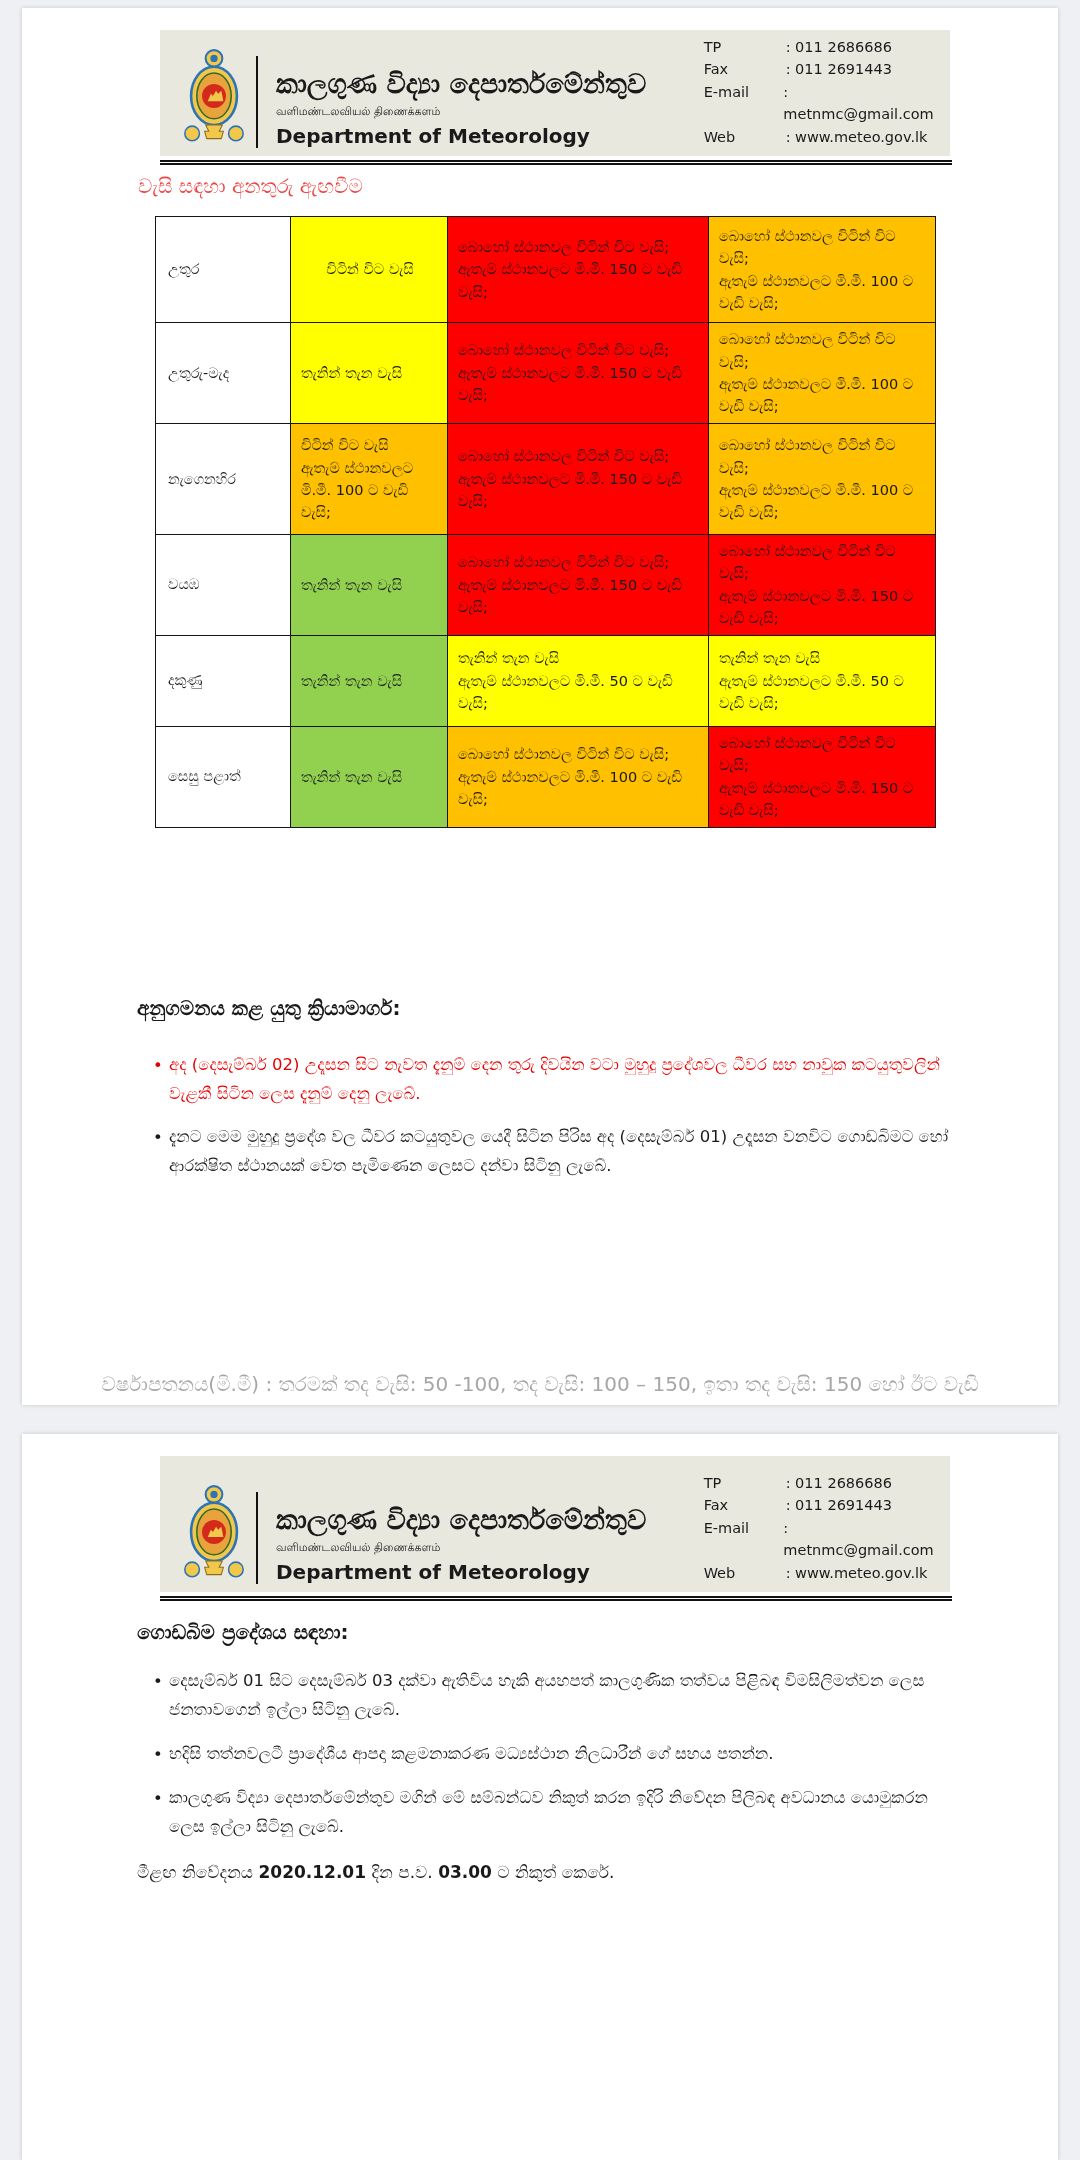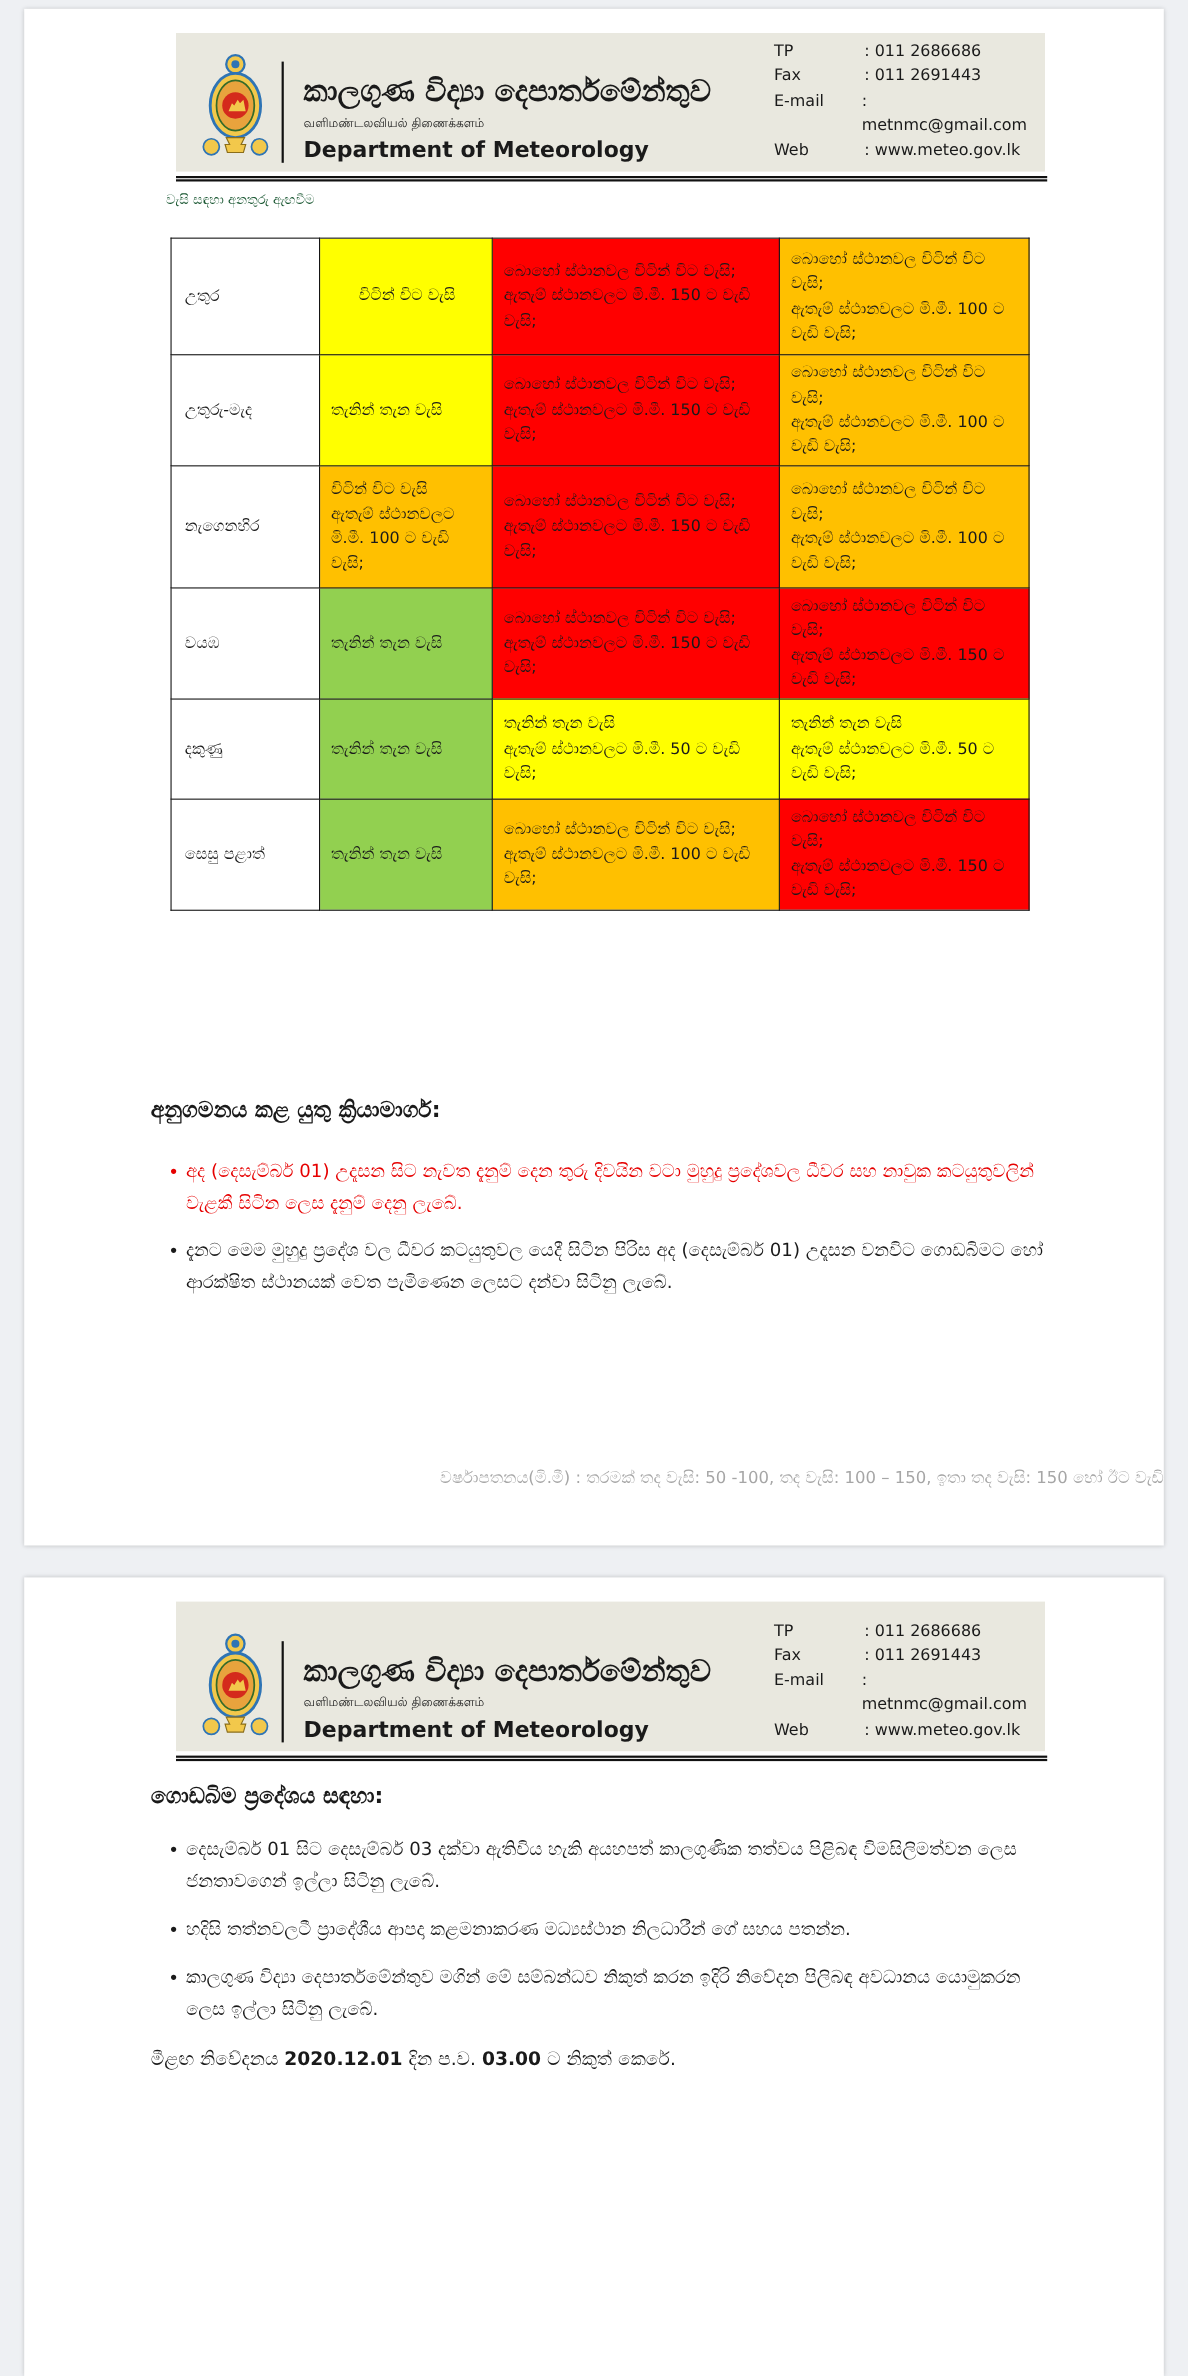--- a/index.html
+++ b/index.html
@@ -23,42 +23,42 @@
   .dept-en { font-size:20px; font-weight:bold; margin-top:5px; }
   .contacts { flex:0 0 215px; font-size:14.5px; line-height:1.55; }
   .contacts .row { display:flex;gap:32px; }
   .contacts .lbl { width:50px; }
   .rule-under-head { position:absolute; left:138px; width:792px; height:0;
                      border-bottom:5px double #111; }
   #page1 .rule-under-head { top:152px; }
   #page2 .rule-under-head { top:162px; }
 
   
-  .sec1-title { position:absolute; left:129px; top:166px; font-size:12px; color:#14532d; }
+  .sec1-title { position:absolute; left:116px; top:166px; font-size:20px; color:#ef4444; }
   table.warn { position:absolute; left:133px; top:208px; border-collapse:collapse; table-layout:fixed; }
   table.warn th, table.warn td { border:1.6px solid #151515; font-size:14.5px; vertical-align:middle; }
   table.warn th { height:44px; font-weight:bold; text-align:center; background:#fff; }
   table.warn th:first-child { font-weight:normal; }
   td.prov { background:#fff; padding-left:12px; font-size:15.5px; }
   td.cell { padding:5px 8px 5px 10px; line-height:1.55; }
   .pre { white-space:pre-line; }
   .c0 { width:135px; } .c1 { width:157px; } .c2 { width:261px; } .c3 { width:227px; }
 
   .legend { position:absolute; left:146px; top:898px; display:flex; align-items:center; }
   .legend .lg-label { font-size:16px; margin-right:12px; }
   .legend .swatch { width:38px; height:33px; margin-right:46px; }
 
   .actions-h { position:absolute; left:115px; top:988px; font-size:20px; font-weight:bold; }
   .bullets1 { position:absolute; left:131px; top:1042px; width:800px; }
   .bullet { display:flex; font-size:16.5px; line-height:1.78; margin-bottom:13px; }
   .bullet .dot { flex:0 0 16px; margin-top:1px; }
   .bullet.red { color:#e60000; }
 
-  .footnote { position:absolute; left:0; top:1326px; width:100%; text-align:right;
-              font-size:15px; color:#a6a6a6; }
+  .footnote { position:absolute; left:0; top:1364px; width:100%; text-align:center;
+              font-size:20px; color:#a6a6a6; }
 
   
   .sec2-h { position:absolute; left:115px; top:186px; font-size:20px; font-weight:bold; }
   .bullets2 { position:absolute; left:131px; top:232px; width:800px; }
   .bullets2 .bullet { margin-bottom:14px; }
   .bullets2 .bullet.sp { margin-top:8px; }
   .nextline { position:absolute; left:115px; top:428px; font-size:17px; }
   .nextline b { font-weight:bold; }
 </style>
 </head>
@@ -166,21 +166,21 @@
     </tr>
   </tbody>
     </table>
 
 
   <div class="actions-h">අනුගමනය කළ යුතු ක්‍රියාමාර්ග:</div>
 
   <div class="bullets1">
     <div class="bullet red">
       <span class="dot">•</span>
-      <span>අද (දෙසැම්බර් 01) උදෑසන සිට නැවත දැනුම් දෙන තුරු දිවයින වටා  මුහුදු ප්‍රදේශවල ධීවර සහ නාවුක කටයුතුවලින් වැළකී සිටින ලෙස දැනුම් දෙනු ලැබේ.</span>
+      <span>අද (දෙසැම්බර් 02) උදෑසන සිට නැවත දැනුම් දෙන තුරු දිවයින වටා  මුහුදු ප්‍රදේශවල ධීවර සහ නාවුක කටයුතුවලින් වැළකී සිටින ලෙස දැනුම් දෙනු ලැබේ.</span>
     </div>
     <div class="bullet">
       <span class="dot">•</span>
       <span>දැනට මෙම මුහුදු ප්‍රදේශ වල ධීවර කටයුතුවල යෙදී සිටින පිරිස අද (දෙසැම්බර් 01) උදෑසන වනවිට ගොඩබිමට හෝ ආරක්ෂිත ස්ථානයක් වෙත පැමිණෙන ලෙසට දන්වා සිටිනු ලැබේ.</span>
     </div>
   </div>
 
   <div class="footnote">වර්ෂාපතනය(මි.මී) : තරමක් තද වැසි: 50 -100, තද වැසි: 100 – 150, ඉතා තද වැසි: 150 හෝ ඊට වැඩි</div>
 </div>
 

